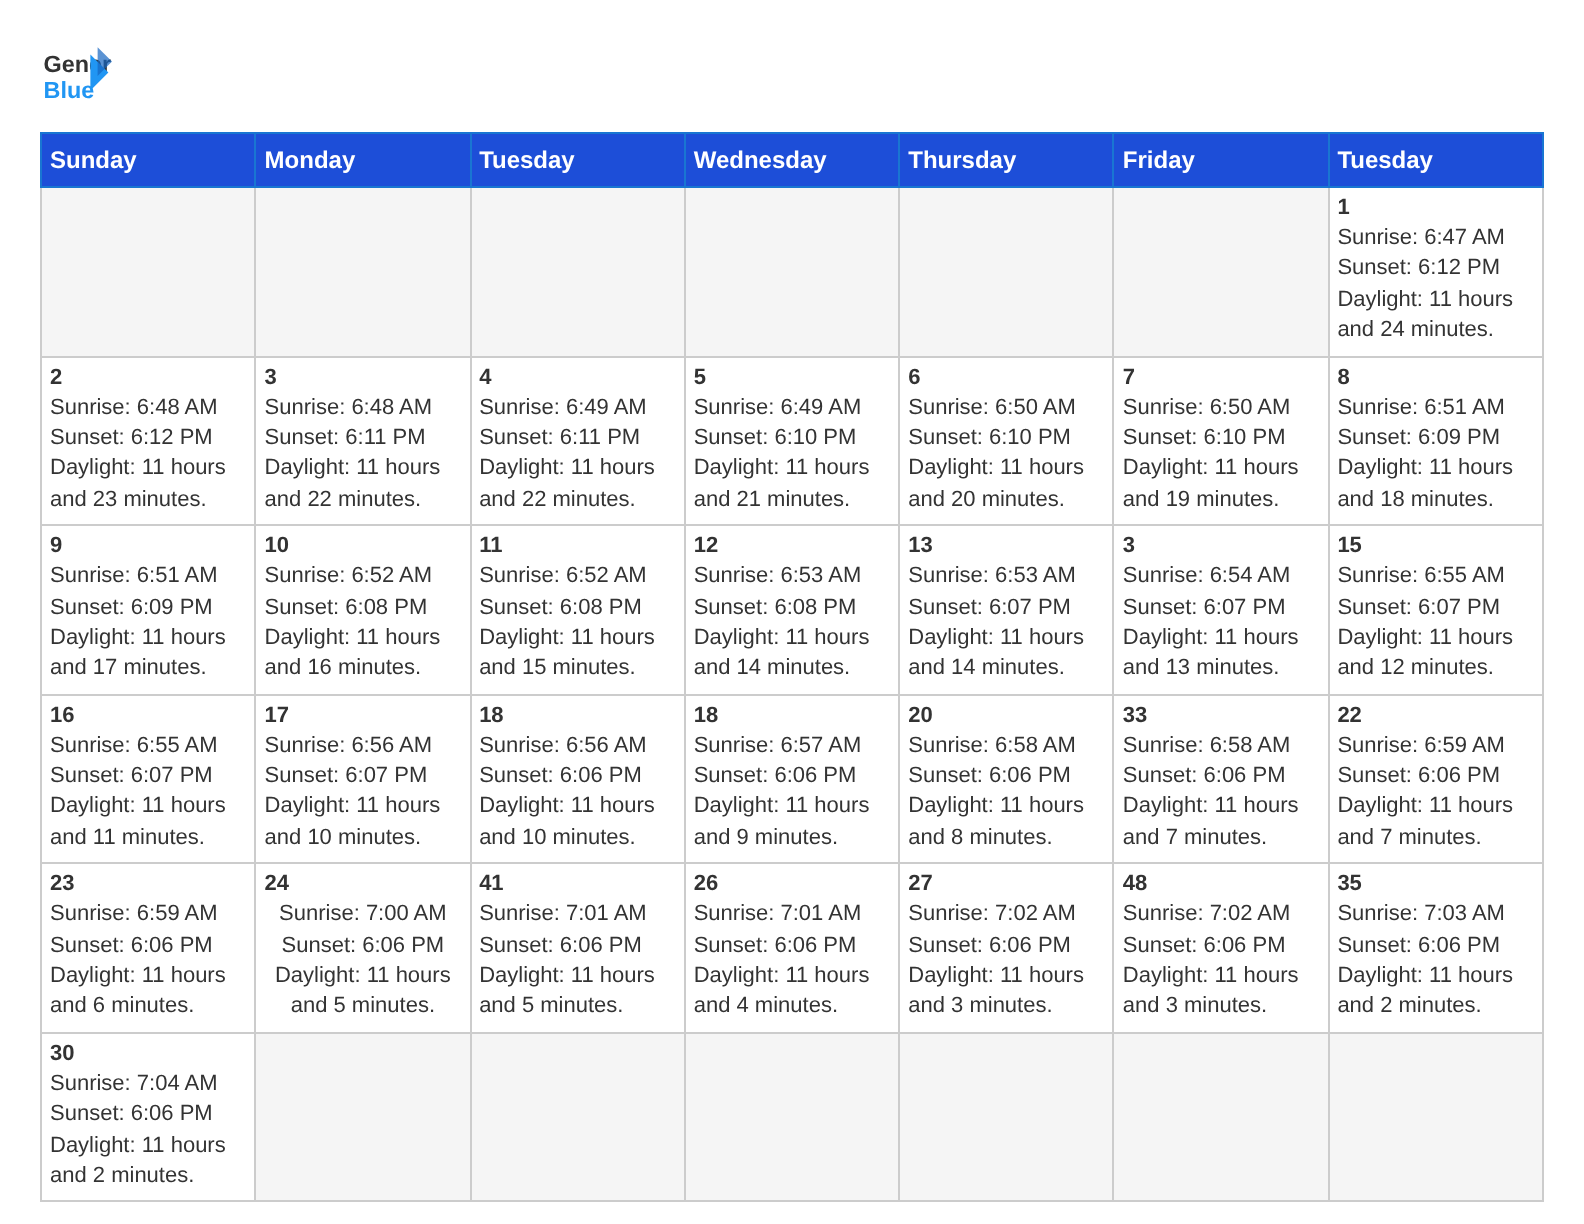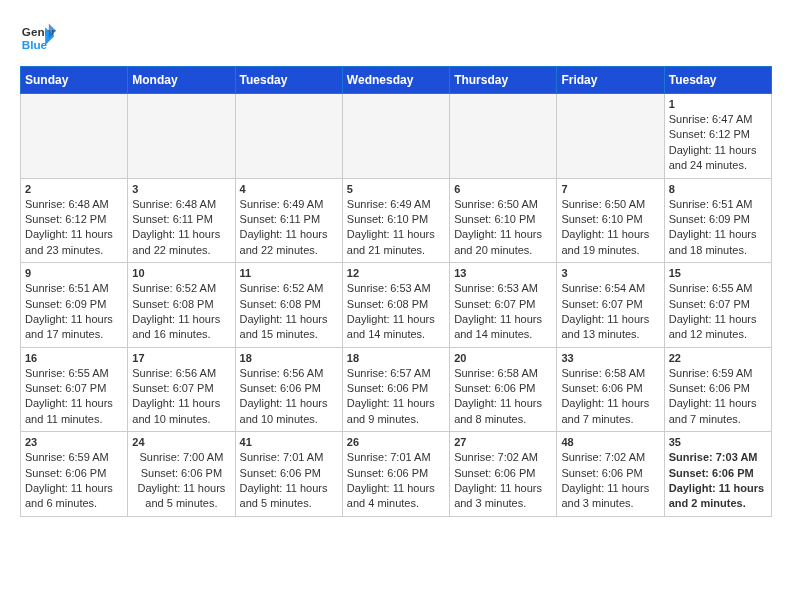--- a/index.html
+++ b/index.html
@@ -314,20 +314,35 @@
         </td>
         <td>
           <span class="day-number">48</span>
           <div class="day-info" style="white-space: pre-line;">Sunrise: 7:02 AM
 Sunset: 6:06 PM
 Daylight: 11 hours
 and 3 minutes.</div>
         </td>
         <td>
           <span class="day-number">35</span>
-          <div class="day-info" style="white-space: pre-line; font-weight: bold;">Sunrise: 7:03 AM
+          <div class="day-info" style="white-space: pre-line;">Sunrise: 7:03 AM
 Sunset: 6:06 PM
 Daylight: 11 hours
 and 2 minutes.</div>
         </td>
+      </tr>
+      <tr>
+        <td>
+          <span class="day-number">30</span>
+          <div class="day-info" style="white-space: pre-line;">Sunrise: 7:04 AM
+Sunset: 6:06 PM
+Daylight: 11 hours
+and 2 minutes.</div>
+        </td>
+        <td class="empty"></td>
+        <td class="empty"></td>
+        <td class="empty"></td>
+        <td class="empty"></td>
+        <td class="empty"></td>
+        <td class="empty"></td>
       </tr>
     </tbody>
 </table>
 
 </body></html>

